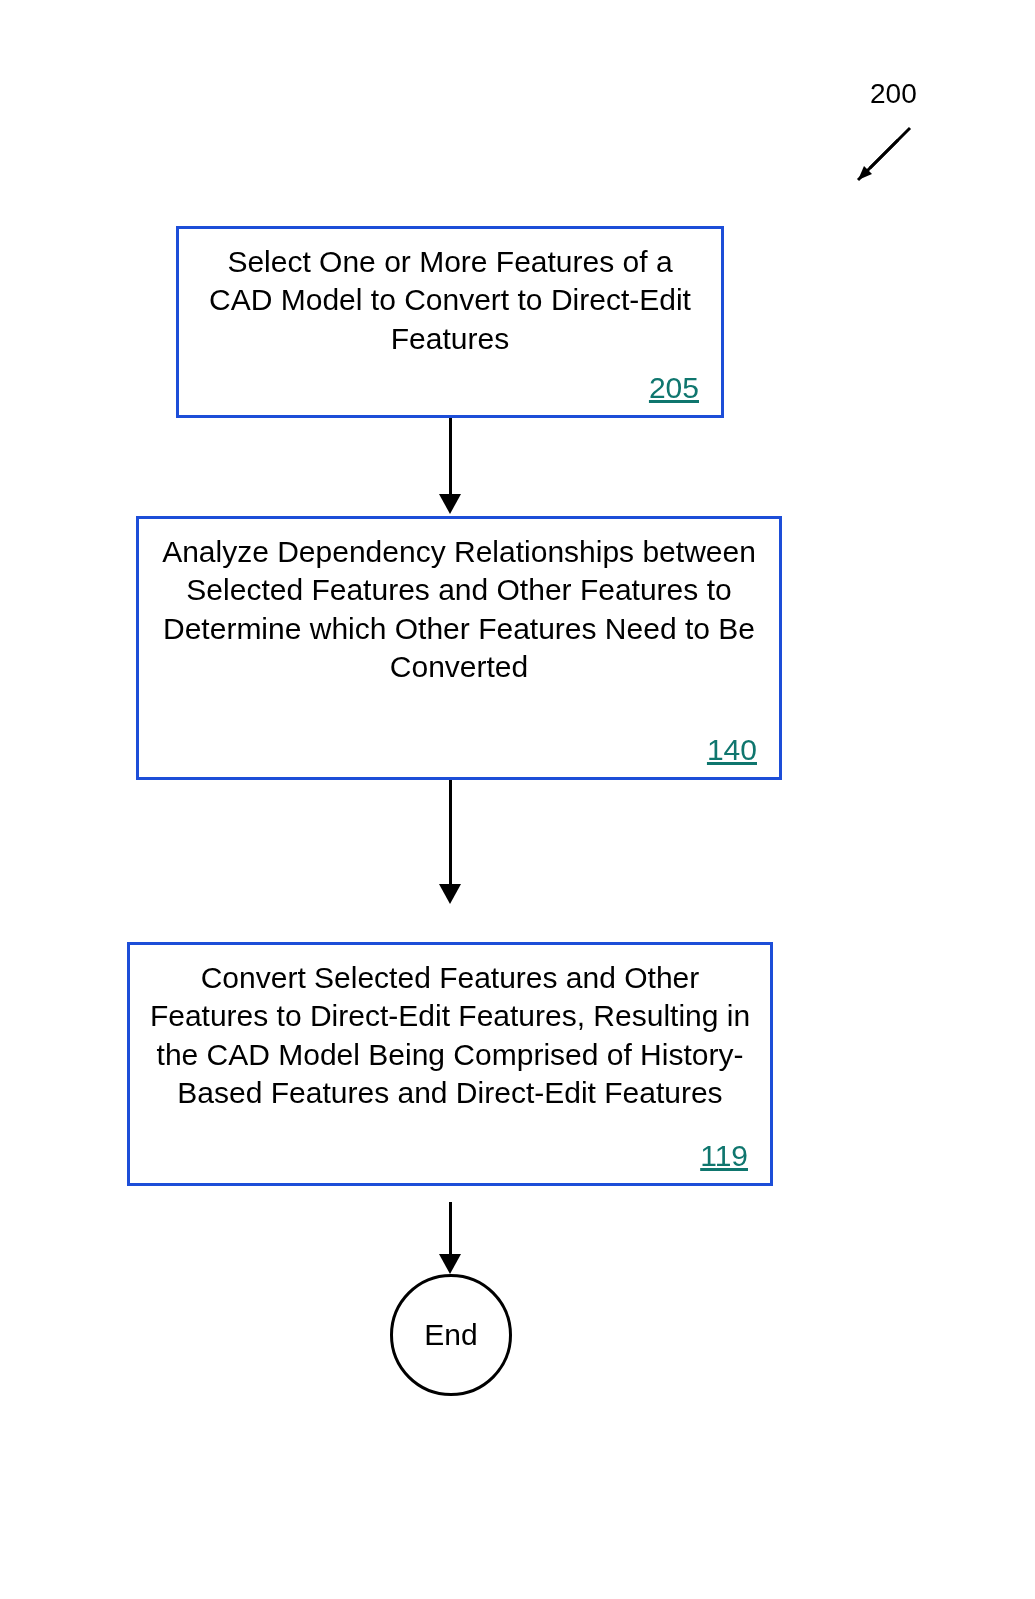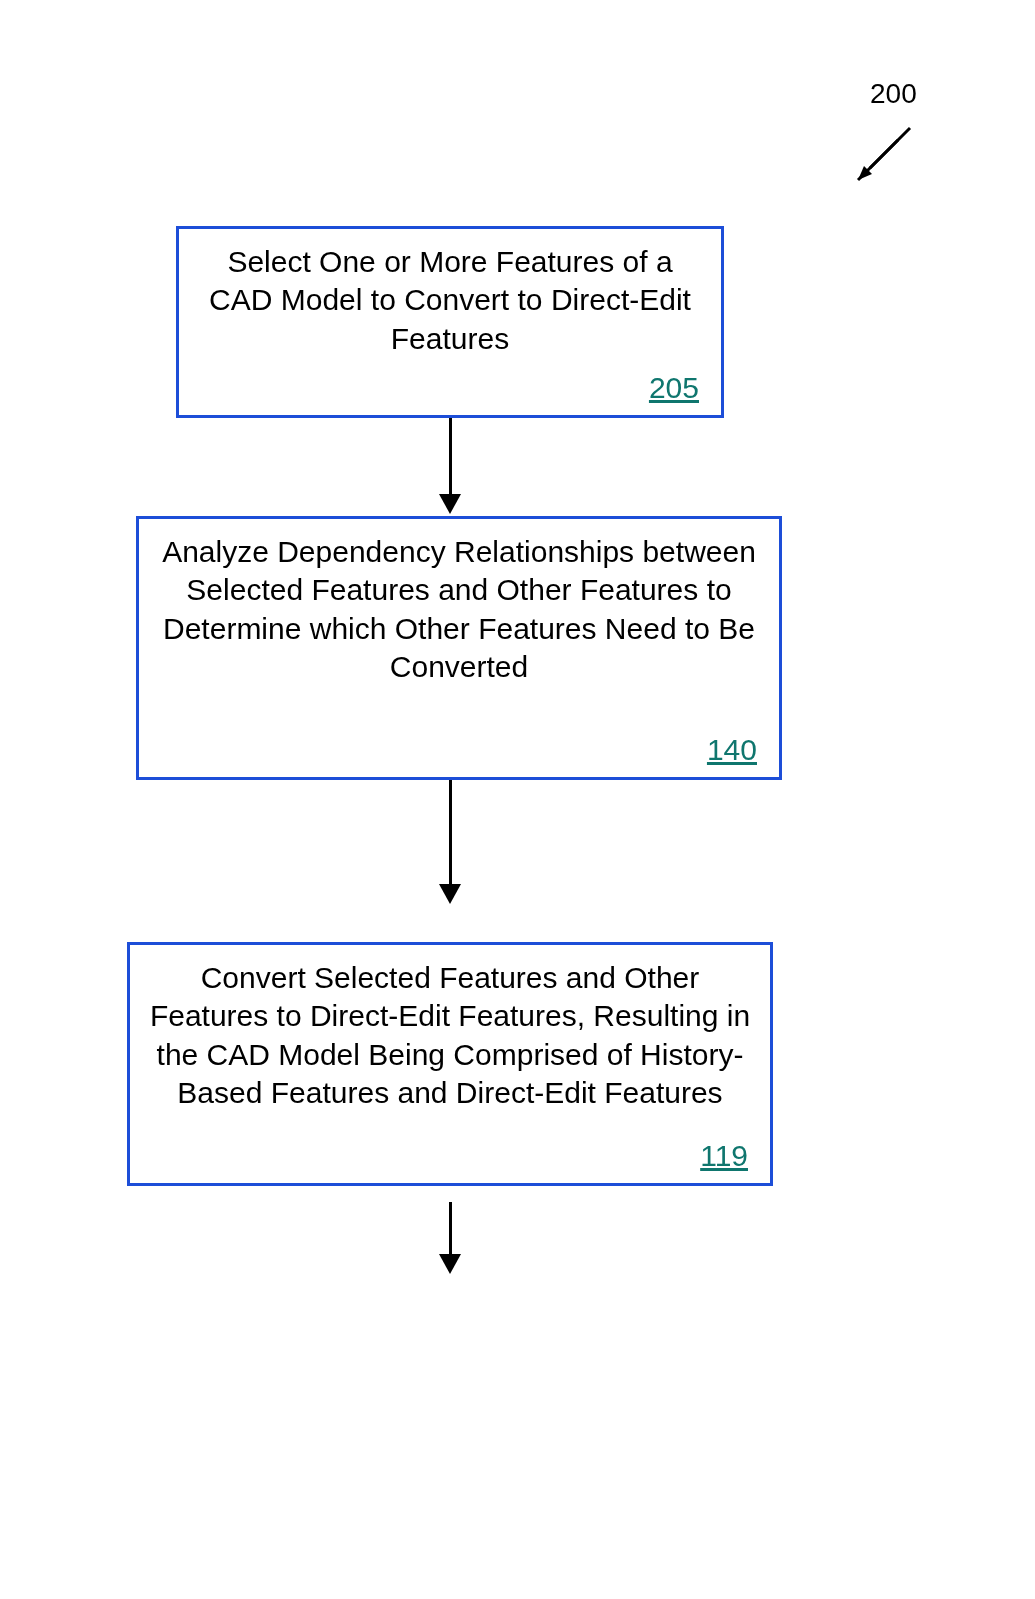--- a/index.html
+++ b/index.html
@@ -99,14 +99,17 @@
   <div class="arrowhead" style="left:439px; top:884px;"></div>
 
   <div class="box" style="left:127px; top:906px; width:646px; height:244px;margin-top:36px;">
     <div class="box-text">Convert Selected Features and Other Features to Direct-Edit Features, Resulting in the CAD Model Being Comprised of History-Based Features and Direct-Edit Features</div>
     <div class="box-ref">119</div>
   </div>
 
   <div class="vline" style="left:449px; top:1202px; height:56px;"></div>
   <div class="arrowhead" style="left:439px; top:1254px;"></div>
 
+  <div class="endcircle" style="left:390px; top:1274px; width:122px; height:122px;">
+    <span>End</span>
+  </div>
 
 </div>
 
 </body></html>

